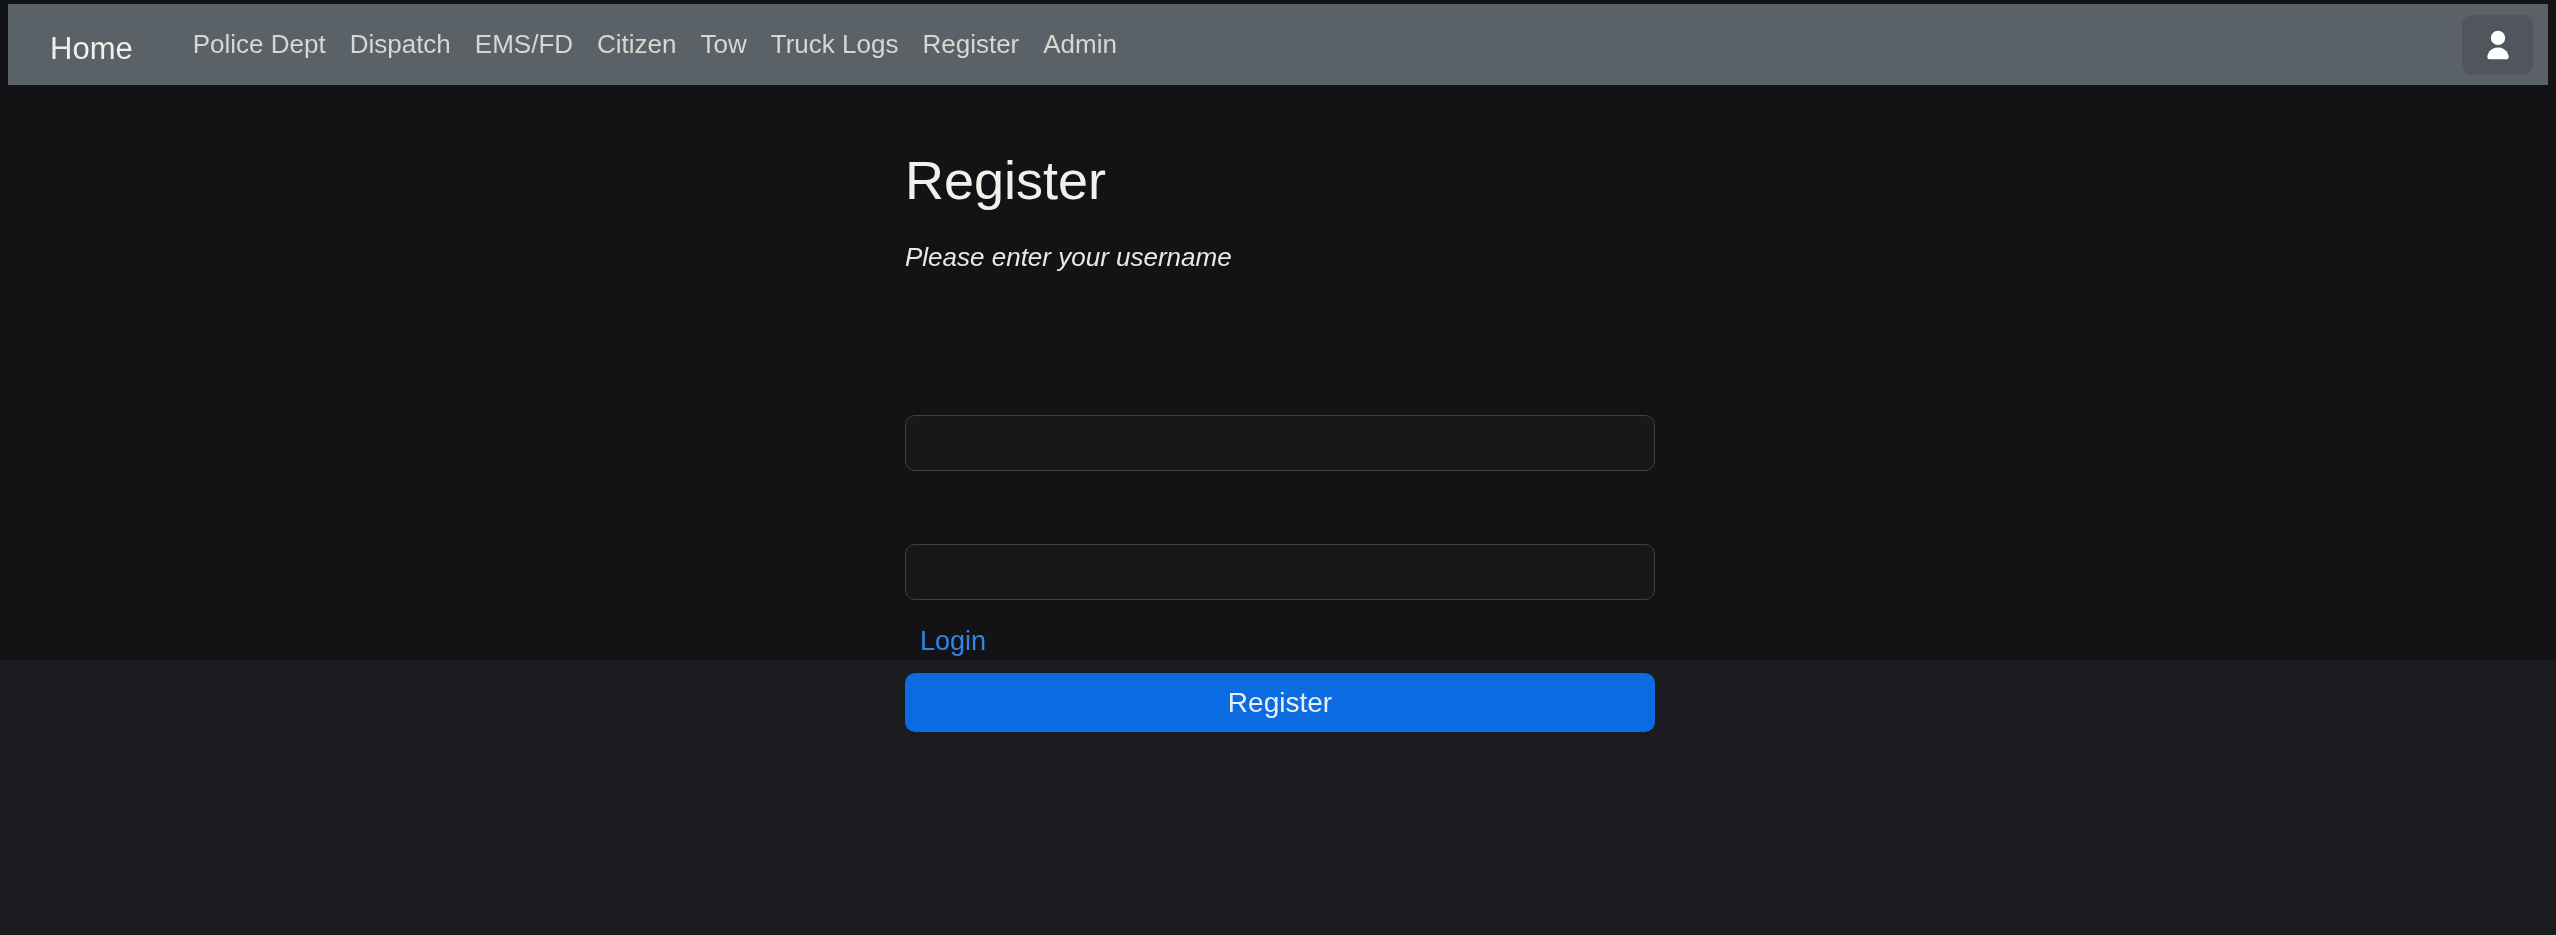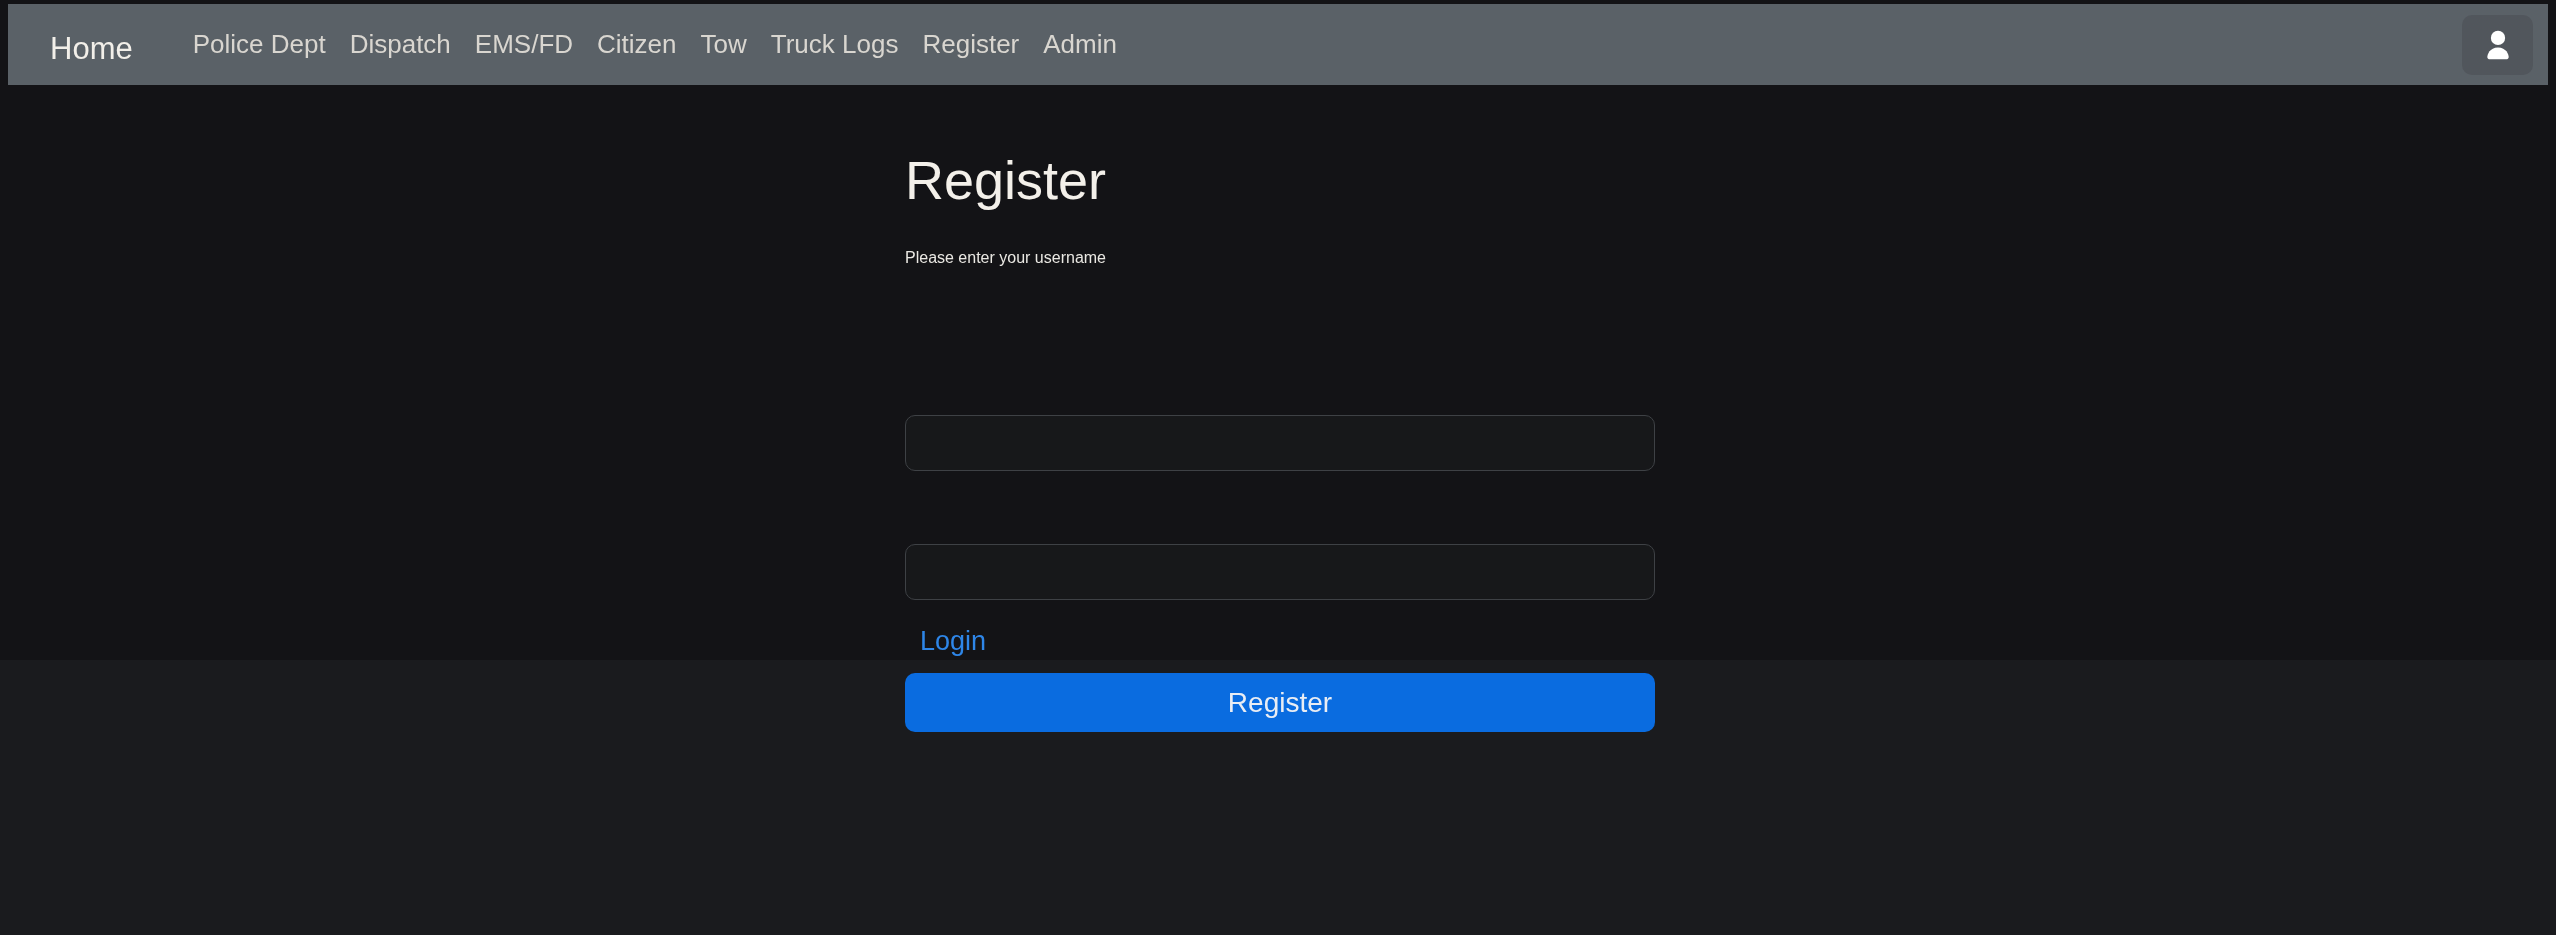--- a/index.html
+++ b/index.html
@@ -86,23 +86,24 @@
     top: 148px; left: 0;
     margin: 0;
     font-size: 54px;
     font-weight: 500;
     color: var(--heading_text);
     line-height: 1.2;
   }
   .form-label {
     position: absolute;
     left: 0;
-    font-size: 16px;
+    font-size: 26px;
     line-height: 39px;
     color: var(--label_text);
+    font-style: italic;
   }
   .lbl-username { top: 238px; }
   .lbl-password { top: 366px; }
   .lbl-confirm  { top: 496px; }
   .form-input {
     position: absolute;
     left: 0;
     width: 750px; height: 56px;
     background: var(--input_bg);
     border: 1px solid var(--input_border);

